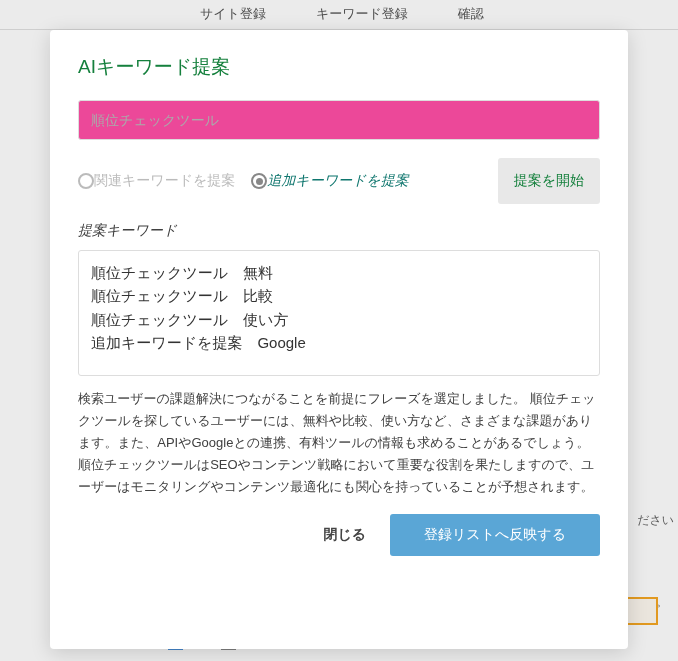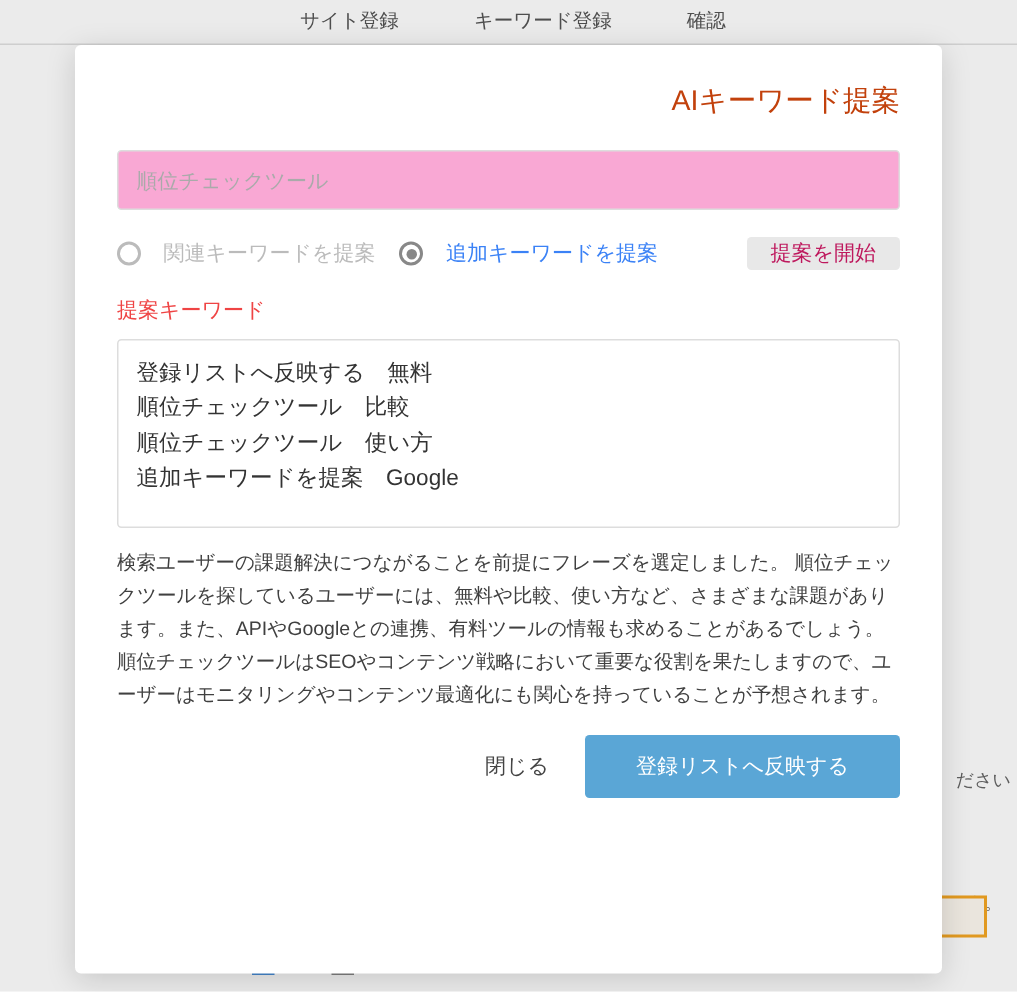--- a/index.html
+++ b/index.html
@@ -104,57 +104,57 @@
       background: #fff;
       box-shadow: 0 4px 20px rgba(0,0,0,0.15);
       border-radius: 4px;
       padding: 24px 28px 20px 28px;
       display: flex;
       flex-direction: column;
     }
     .modal-title {
       font-size: 19px;
       font-weight: 500;
-      color: #c2410c;
+      color: #15803d;
       margin-bottom: 20px;
-      text-align: right;
     }
     .modal-subtitle {
       font-size: 14px;
       color: #5a7a99;
       margin-bottom: 10px;
     }
     .keyword-input {
       width: 100%;
       padding: 11px 12px;
       border: 1px solid #ddd;
       border-radius: 3px;
       font-size: 14px;
       color: #333;
-      background: #f9a8d4;
+      background: #ec4899;
       margin-bottom: 18px;
     }
     .keyword-input::placeholder {
       color: #aaa;
     }
     .options-row {
       display: flex;
       align-items: center;
       gap: 16px;
       margin-bottom: 18px;
     }
     .radio-group {
       display: flex;
       align-items: center;
-      gap: 15px;
+      gap: 0;
       font-size: 14px;
       color: #bbb;
     }
     .radio-group.selected {
-      color: #3b82f6;
+      color: #0f766e;
+      font-style: italic;
     }
     .radio-circle {
       width: 16px;
       height: 16px;
       border: 2px solid #bbb;
       border-radius: 50%;
       display: inline-flex;
       align-items: center;
       justify-content: center;
       flex-shrink: 0;
@@ -165,32 +165,33 @@
     .radio-circle .dot {
       width: 7px;
       height: 7px;
       background: #888;
       border-radius: 50%;
     }
     .spacer {
       flex: 1;
     }
     .btn-start {
-      padding: 2px 16px;
+      padding: 14px 16px;
       background: #e8e8e8;
-      color: #be185d;
+      color: #15803d;
       border: none;
       border-radius: 3px;
       font-size: 14px;
       cursor: pointer;
     }
     .section-label {
       font-size: 14px;
-      color: #ef4444;
+      color: #404040;
       margin-bottom: 10px;
+      font-style: italic;
     }
     .results-box {
       border: 1px solid #ddd;
       border-radius: 3px;
       padding: 10px 12px;
       font-size: 15px;
       color: #333;
       line-height: 1.55;
       margin-bottom: 12px;
       height: 126px;
@@ -220,21 +221,21 @@
       display: flex;
       justify-content: flex-end;
       align-items: center;
       gap: 16px;
     }
     .btn-close {
       background: none;
       border: none;
       color: #444;
       font-size: 14px;
-      font-weight: 400;
+      font-weight: 700;
       cursor: pointer;
       padding: 10px 8px;
     }
     .btn-apply {
       background: #5aa6d6;
       color: #fff;
       border: none;
       padding: 12px 34px;
       font-size: 14px;
       font-weight: 500;
@@ -283,21 +284,21 @@
         </span>
       <span>追加キーワードを提案</span>
     </label>
     <div class="spacer"></div>
     <button class="btn-start">提案を開始</button>
   </div>
 
   <div class="section-label">提案キーワード</div>
 
   <div class="results-box">
-    <div class="result-item">登録リストへ反映する　無料</div>
+    <div class="result-item">順位チェックツール　無料</div>
     <div class="result-item">順位チェックツール　比較</div>
     <div class="result-item">順位チェックツール　使い方</div>
     <div class="result-item">追加キーワードを提案　Google</div>
   </div>
 
   <div class="explanation-text">検索ユーザーの課題解決につながることを前提にフレーズを選定しました。 順位チェックツールを探しているユーザーには、無料や比較、使い方など、さまざまな課題があります。また、APIやGoogleとの連携、有料ツールの情報も求めることがあるでしょう。順位チェックツールはSEOやコンテンツ戦略において重要な役割を果たしますので、ユーザーはモニタリングやコンテンツ最適化にも関心を持っていることが予想されます。</div>
 
   <div class="modal-footer">
     <button class="btn-close">閉じる</button>
     <button class="btn-apply">登録リストへ反映する</button>

